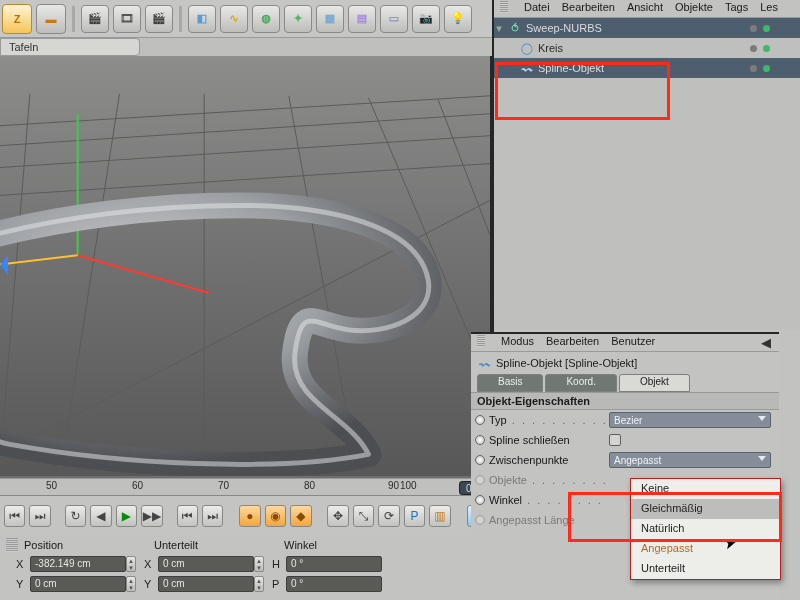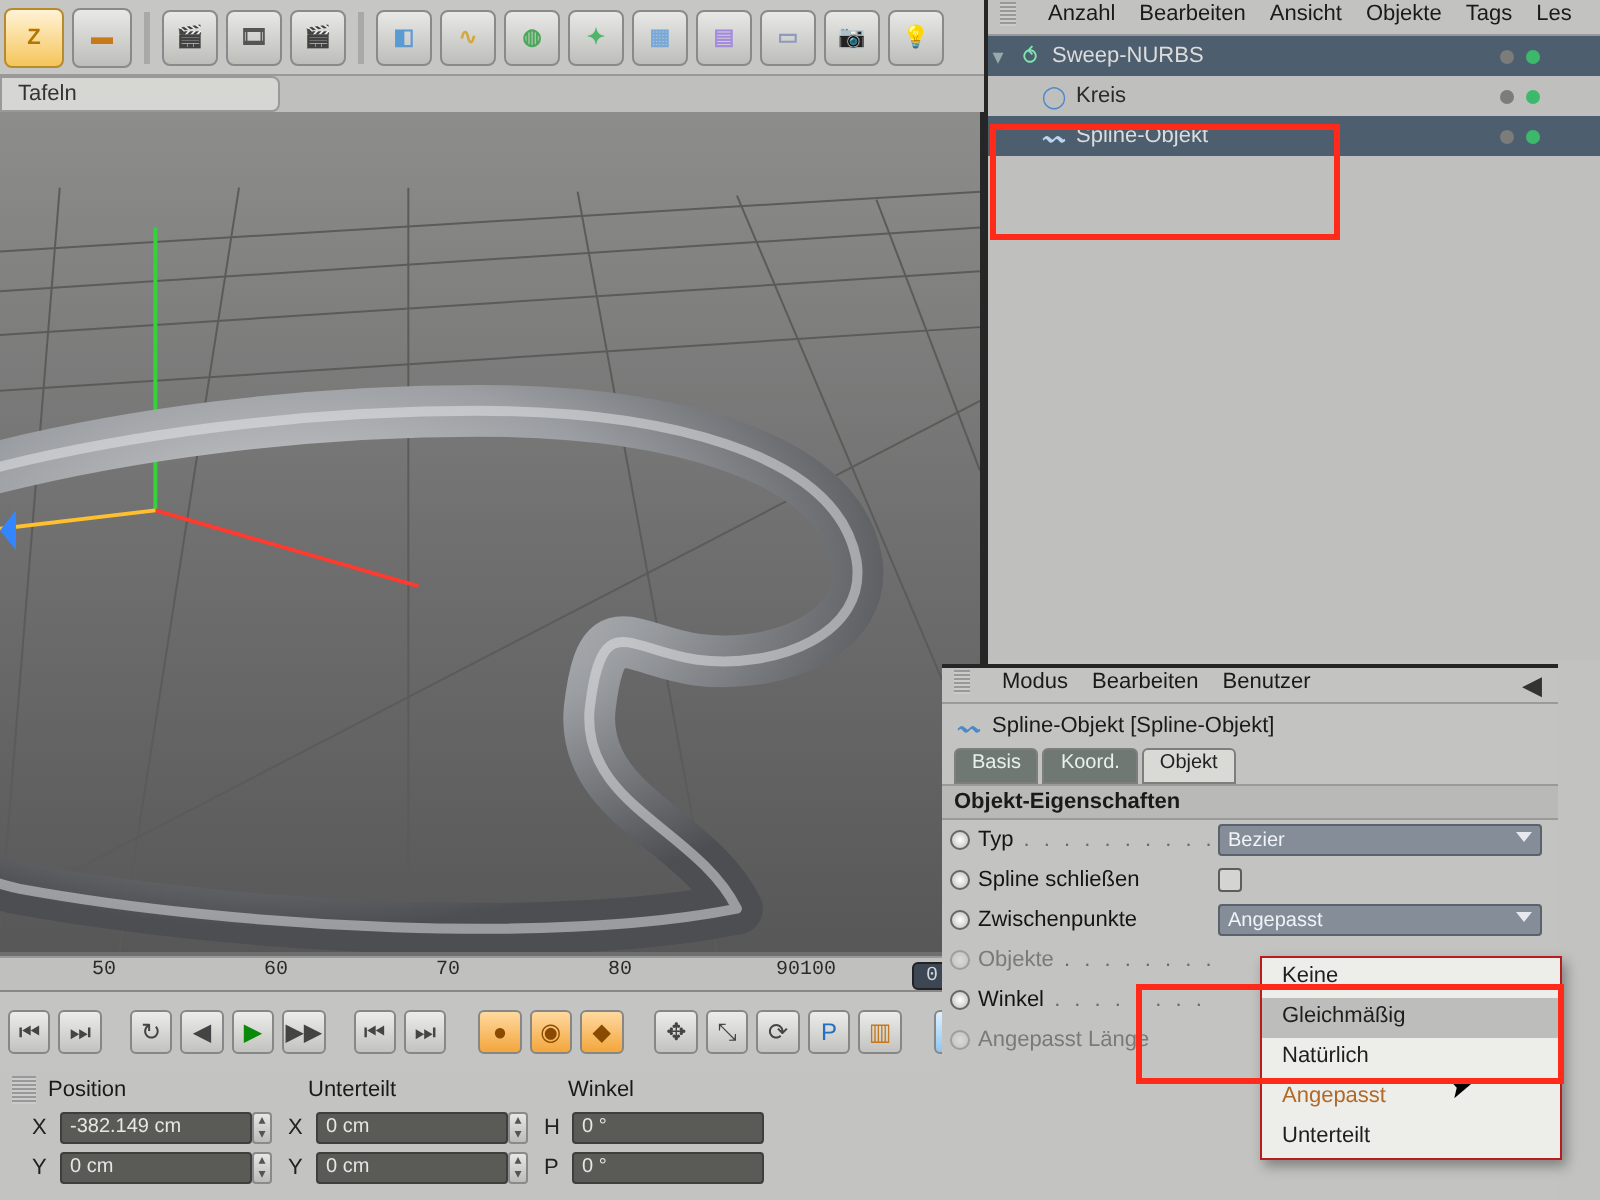--- a/index.html
+++ b/index.html
@@ -8,21 +8,21 @@
   
   .main-toolbar { position:absolute; left:0; top:0; width:800px; height:38px; background:#c6c6c4; border-bottom:1px solid #999; display:flex; align-items:center; }
   .main-toolbar .tbtn { width:28px; height:28px; margin:4px 2px; border:1px solid #8a8a8a; border-radius:4px; background: linear-gradient(#e8e8e6,#bdbdba); display:flex; align-items:center; justify-content:center; color:#555; font-weight:bold; }
   .main-toolbar .big { width:30px; height:30px; }
   
   .tafeln { position:absolute; left:0; top:38px; width:140px; height:18px; border:1px solid #999; background:#d6d6d3; border-radius:0 4px 4px 0; color:#333; padding-left:8px; line-height:16px;}
   
   .viewport { position:absolute; left:0; top:56px; width:492px; height:422px; background:#6e6e6e; border-right:2px solid #262626; }
   .viewport svg { position:absolute; inset:0; }
   
-  .ruler { position:absolute; left:0; top:478px; width:492px; height:18px; background:#c0c0be; border-top:1px solid #999; border-bottom:1px solid #888; display:flex; align-items:center; color:#2a2a2a; font-size:10px;font-family:Liberation Mono, monospace; }
+  .ruler { position:absolute; left:0; top:478px; width:492px; height:18px; background:#c0c0be; border-top:1px solid #999; border-bottom:1px solid #888; display:flex; align-items:center; color:#2a2a2a; font-size:10px; }
   .ruler .tick { position:absolute; top:1px; font-size:10px; }
   .ruler .badge { position:absolute; right:4px; top:2px; background:#3c4753; color:#cfd8e2; border:1px solid #222; border-radius:3px; padding:0 6px; height:14px; line-height:13px; }
   
   .transport { position:absolute; left:0; top:496px; width:492px; height:40px; display:flex; align-items:center; padding:4px 4px; gap:4px; background:#c4c4c2; }
   .tbtn-small { width:22px; height:22px; border:1px solid #878787; border-radius:3px; background:linear-gradient(#ececea,#c2c2bf); display:flex; align-items:center; justify-content:center; font-size:12px; color:#444;}
   .tbtn-small.orange { background:linear-gradient(#ffd9a0,#f3a63b); color:#8a4b00; }
   .tbtn-small.blue { background:linear-gradient(#dff1ff,#8ec6ee); }
   .tbtn-small.play { color:#0a8a0a; }
   
   .coords { position:absolute; left:0; top:536px; width:492px; height:64px; background:#c3c3c1; }
@@ -45,21 +45,21 @@
   .dot { width:7px; height:7px; border-radius:50%; }
   .dot.grey{background:#7c7c7a;}
   .dot.green{background:#3db96b;}
   .redbox1 { position:absolute; left:1px; top:44px; width:175px; height:58px; border:3px solid #ff2a1a; pointer-events:none;}
   
   .attr { position:absolute; left:471px; top:332px; width:308px; height:268px; border-top:2px solid #262626; background:#c3c3c1;}
   .attr .menubar2 { height:18px; display:flex; gap:12px; padding:1px 8px 0 18px; color:#1a1a1a; border-bottom:1px solid #9a9a98;}
   .attr .menubar2 .arrow { margin-left:auto; font-size:13px; color:#333; }
   .attr .title { height:22px; display:flex; align-items:center; gap:6px; padding-left:8px; color:#1a1a1a;}
   .attr .tabs { display:flex; height:18px; }
-  .attr .tab { padding:1px 8px; margin-right:2px; border:1px solid #7e7e7c; border-radius:3px 3px 0 0; background:#707874; color:#e9f1ee; font-size:10px;}
+  .attr .tab { padding:1px 20px; margin-right:2px; border:1px solid #7e7e7c; border-radius:3px 3px 0 0; background:#707874; color:#e9f1ee; font-size:10px;}
   .attr .tab.active { background:#d9d9d6; color:#222; }
   .attr .sect { background:#b9b9b7; color:#1a1a1a; font-weight:bold; padding:2px 6px; border-top:1px solid #9a9a98; border-bottom:1px solid #9a9a98;}
   .attr .prop { display:flex; align-items:center; height:20px; padding-left:4px; color:#151515; position:relative;}
   .attr .prop .rad { width:10px; height:10px; border:1px solid #666; border-radius:50%; margin-right:4px; background:radial-gradient(#fff,#bbb);}
   .attr .prop .plabel { width:120px; white-space:nowrap; overflow:hidden;}
   .attr .prop .plabel .dots { color:#6b6b69; letter-spacing:2px;}
   .attr .prop.dis { color:#7a7a78;}
   .combo { flex:1; height:16px; background:#858e98; color:#f0f3f7; border:1px solid #5a626b; border-radius:2px; padding:0 4px; font-size:10px; display:flex; align-items:center; margin-right:8px; position:relative;}
   .combo .caret { position:absolute; right:4px; top:3px; border-left:4px solid transparent;border-right:4px solid transparent;border-top:5px solid #e6e9ee;}
   .chk { width:12px; height:12px; border:1px solid #5d5d5a; background:#d4d4d0; border-radius:2px; }
@@ -213,21 +213,21 @@
       <div class="field">0 cm</div>
       <div class="stepper">▴<br>▾</div>
       <span class="label">P</span>
       <div class="field">0 °</div>
     </div>
   </div>
 
   <div class="rightcol">
     <div class="menubar">
       <span style="width:8px;height:12px;background:repeating-linear-gradient(#999,#999 1px,#ccc 1px,#ccc 2px);margin-left:-12px;margin-right:4px;"></span>
-      <span>Anzahl</span>
+      <span>Datei</span>
       <span>Bearbeiten</span>
       <span>Ansicht</span>
       <span>Objekte</span>
       <span>Tags</span>
       <span>Les</span>
     </div>
     <div class="object-tree">
       <div class="tree-row sel">
         <span class="disc">▾</span>
         <span class="ico" style="color:#7fe3b0;">⥀</span>

